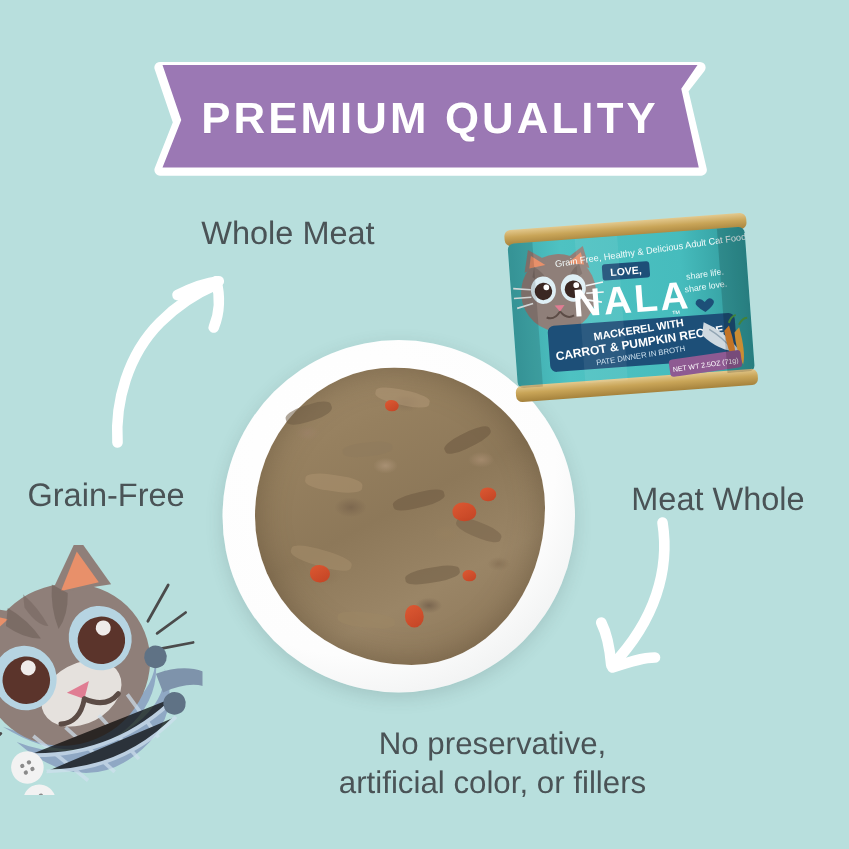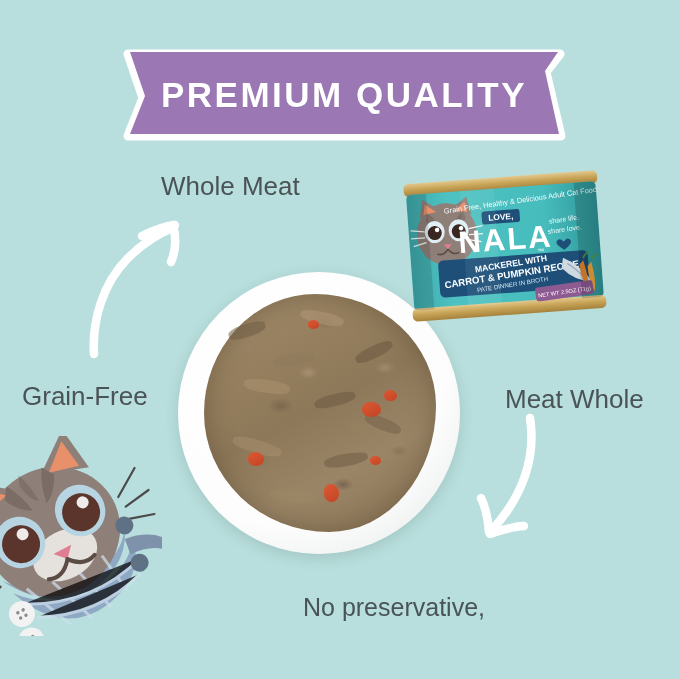--- a/index.html
+++ b/index.html
@@ -26,21 +26,21 @@
   .feat{
     position:absolute;color:#4a5356;font-size:26px;white-space:nowrap;
   }
   #feat-whole-meat{left:161px;top:171px;}
   #feat-grain-free{left:22px;top:381px;}
   #feat-meat-first{left:505px;top:384px;}
   #feat-no-pres{
     position:absolute;left:239px;top:580px;width:310px;
     color:#4a5356;font-size:25px;line-height:31px;text-align:center;
   }
-  #feat-no-pres div{white-space:nowrap;margin-top:12px;}
+  #feat-no-pres div{white-space:nowrap;}
 
   
   .arrow{position:absolute;}
   #arrow-left{left:80px;top:210px;}
   #arrow-right{left:460px;top:410px;}
 
   
   #plate{
     position:absolute;left:178px;top:272px;width:282px;height:282px;
     border-radius:50%;
@@ -91,20 +91,21 @@
   </div>
 
   <div class="feat" id="feat-whole-meat">Whole Meat</div>
 
   <div class="feat" id="feat-grain-free">Grain-Free</div>
 
   <div class="feat" id="feat-meat-first">Meat Whole</div>
 
   <div id="feat-no-pres">
     <div>No preservative,</div>
+    <div>artificial color, or fillers</div>
   </div>
 
   <div class="arrow" id="arrow-left">
     <svg width="120" height="150" viewBox="0 0 120 150" aria-hidden="true">
       <path d="M14 144 C12 112, 22 74, 48 48 C62 34, 78 24, 92 18" fill="none" stroke="#ffffff" stroke-width="8.5" stroke-linecap="round"></path>
       <path d="M62 26 C74 20, 86 16, 95 15" fill="none" stroke="#ffffff" stroke-width="8.5" stroke-linecap="round"></path>
       <path d="M93 15 C96 26, 96 40, 91 52" fill="none" stroke="#ffffff" stroke-width="8.5" stroke-linecap="round"></path>
     </svg>
   </div>
 

